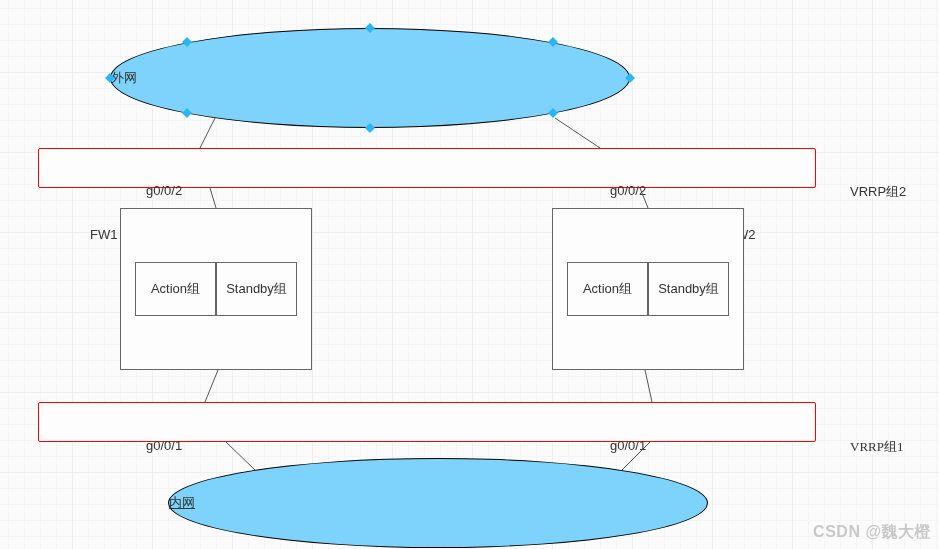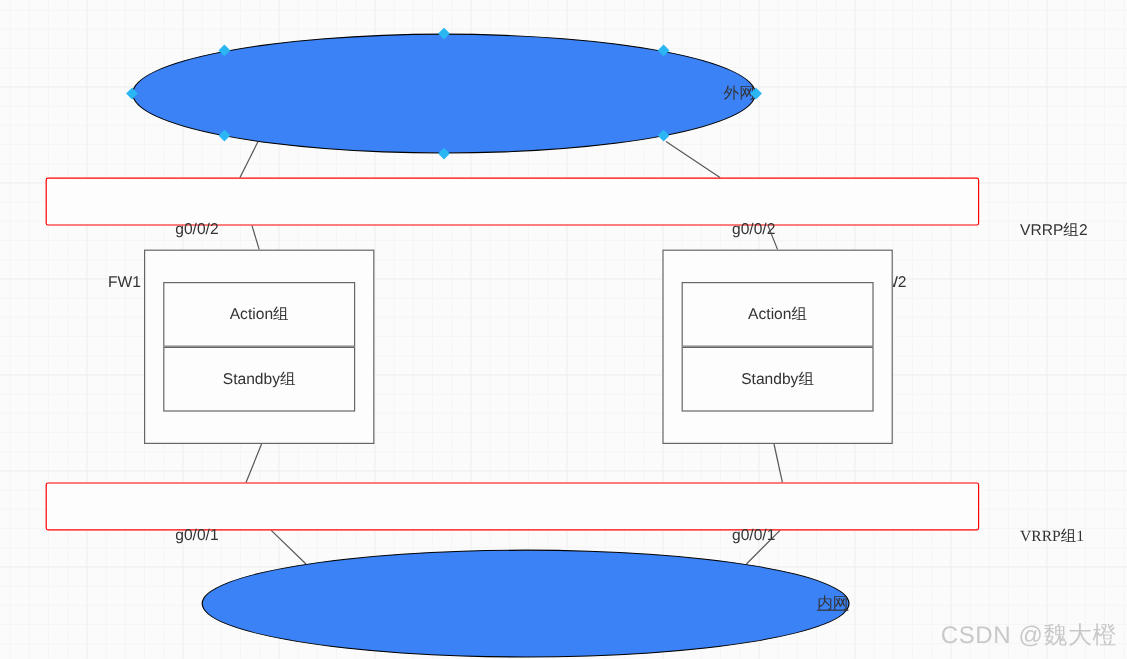--- a/index.html
+++ b/index.html
@@ -17,38 +17,38 @@
         linear-gradient(#f5f5f5 1px, transparent 1px),
         linear-gradient(90deg, #f5f5f5 1px, transparent 1px);
       background-size: 80px 80px, 80px 80px, 16px 16px, 16px 16px;
       background-position: -8px -8px, -8px -8px, -8px -8px, -8px -8px;
       overflow: hidden;
     }
     .ellipse {
       position: absolute;
       border: 1px solid #000;
       border-radius: 50%;
-      background: #3b82f6;
+      background: #7dd3fc;
       display: flex;
       align-items: center;
-      justify-content: flex-end;
+      justify-content: flex-start;
     }
     .vrrp-bar {
       position: absolute;
       border: 1.5px solid #ff0000;
       border-radius: 2px;
       background: #fdfdfd;
       height: 40px;
     }
     .fw-box {
       position: absolute;
       border: 1px solid #666;
       background: #fdfdfd;
       display: flex;
-      flex-direction: column;
+      flex-direction: row;
       align-items: center;
       justify-content: center;
       padding: 14px;
     }
     .inner-box {
       border: 1px solid #666;
       width: 160px;
       height: 54px;
       display: flex;
       align-items: center;
@@ -61,22 +61,23 @@
       width: 7px; height: 7px;
       background: #29b6f2;
       transform: translate(-50%, -50%) rotate(45deg);
       z-index: 10;
     }
     .watermark {
       position: absolute;
       right: 8px;
       bottom: 6px;
       color: rgba(160,160,160,0.55);
-      font-size: 20px;
+      font-size: 16px;
       letter-spacing: 0.5px;
+      font-weight: bold;
     }
     svg.connector {
       position: absolute;
       overflow: visible;
       pointer-events: none;
     }
   </style>
 </head>
 <body>
 

